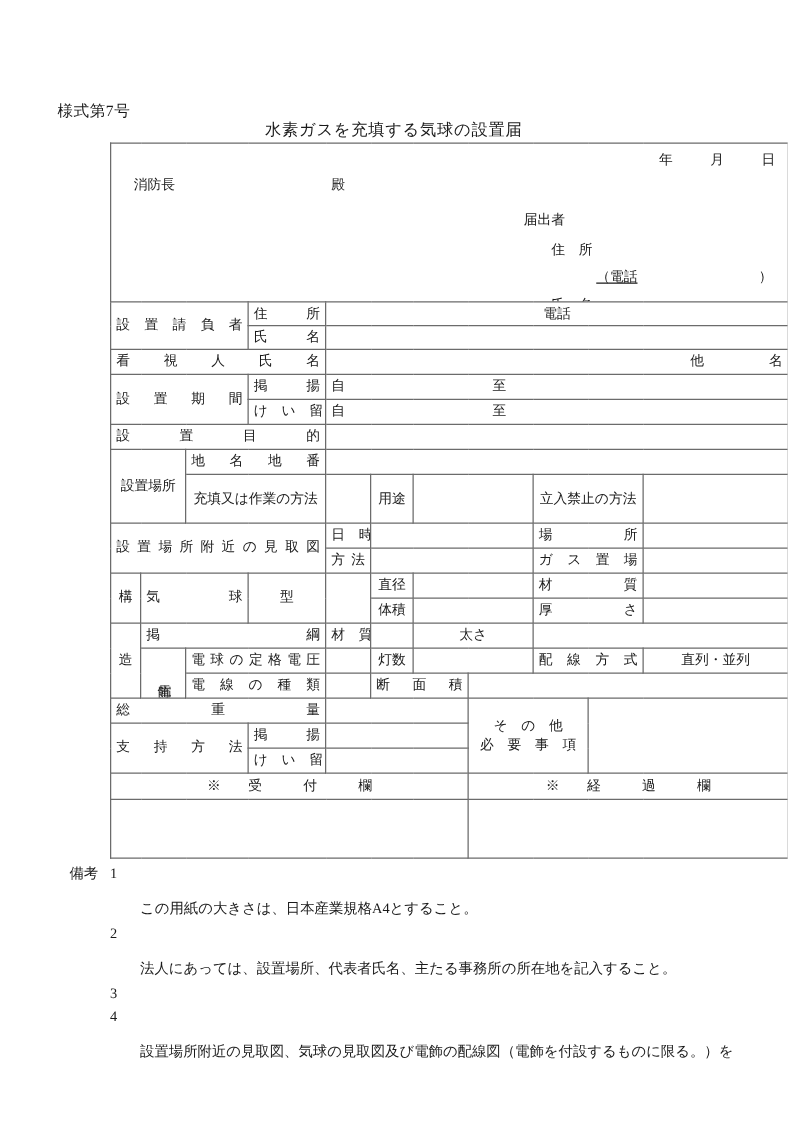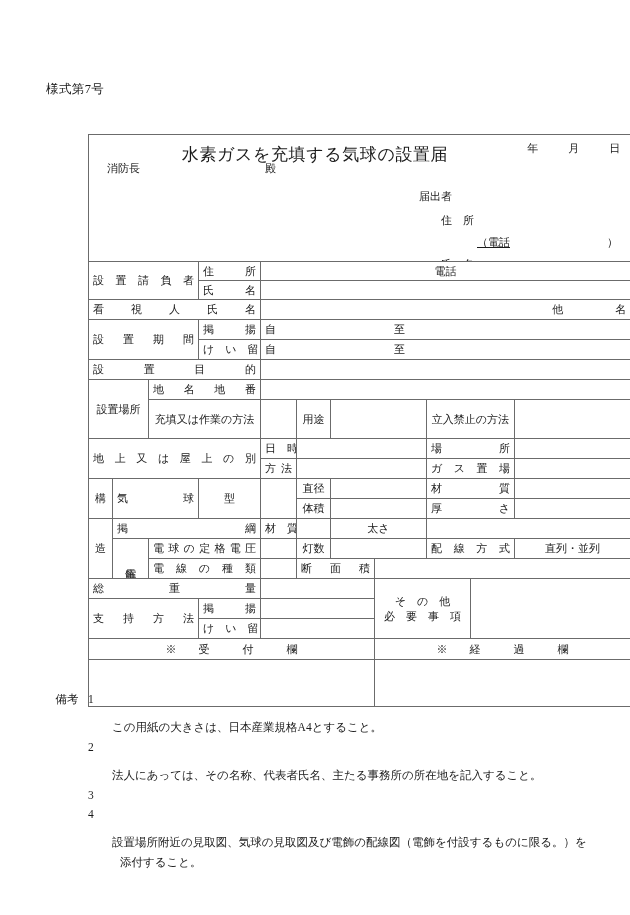--- a/index.html
+++ b/index.html
@@ -29,30 +29,29 @@
     font-size: 12.5px;
     letter-spacing: 0.4px;
     white-space: nowrap;
   }
   .doc-title {
     position: absolute;
     left: 0;
     top: 95px;
     width: 630px;
     text-align: center;
-    font-size: 17px;
+    font-size: 13px;
     letter-spacing: 0.6px;
     white-space: nowrap;
-    margin-top: 48px;
   }
   
   .table-wrap {
     position: absolute;
     left: 44px;
-    top: 134px;
+    top: 114px;
     width: 542px;
     padding-left: 44px;
   }
   table.form {
     border-collapse: collapse;
     width: 542px;
     table-layout: fixed;
   }
   table.form td {
     border: 1px solid #6b6b6b;
@@ -273,21 +272,21 @@
       <tr>
         <td colspan="2" class="lab" style="height:38px;">充填又は作業の方法</td>
         <td></td>
         <td class="lab">用途</td>
         <td colspan="2"></td>
         <td colspan="2" class="lab">立入禁止の方法</td>
         <td colspan="2"></td>
       </tr>
 
       <tr>
-        <td colspan="4" rowspan="2" class="lab-just">地上又は屋上の別</td>
+        <td colspan="4" rowspan="2" class="lab-just">設置場所附近の見取図</td>
         <td class="lab-just-narrow">日　時</td>
         <td colspan="3" style="height:19px;"></td>
         <td colspan="2" class="lab-just-narrow">場　　　所</td>
         <td></td>
       </tr>
       <tr>
         <td class="lab-just-narrow">方法</td>
         <td colspan="3" style="height:19px;"></td>
         <td colspan="2" class="lab-just-narrow">ガ　ス　置　場</td>
         <td></td>
@@ -372,27 +371,26 @@
 
   <div class="notes">
     <div class="note-row">
       <div class="note-head">備考</div>
       <div class="note-num">1</div>
       <div class="note-body">この用紙の大きさは、日本産業規格A4とすること。</div>
     </div>
     <div class="note-row">
       <div class="note-head"></div>
       <div class="note-num">2</div>
-      <div class="note-body">法人にあっては、その名称、代表者氏名、主たる事務所の所在地を記入すること。</div>
+      <div class="note-body">法人にあっては、設置場所、代表者氏名、主たる事務所の所在地を記入すること。</div>
     </div>
     <div class="note-row">
       <div class="note-head"></div>
       <div class="note-num">3</div>
     </div>
     <div class="note-row">
       <div class="note-head"></div>
       <div class="note-num">4</div>
       <div class="note-body">設置場所附近の見取図、気球の見取図及び電飾の配線図（電飾を付設するものに限る。）を</div>
     </div>
-    <div class="note-cont">添付すること。</div>
   </div>
 
 </div>
 
 </body></html>

